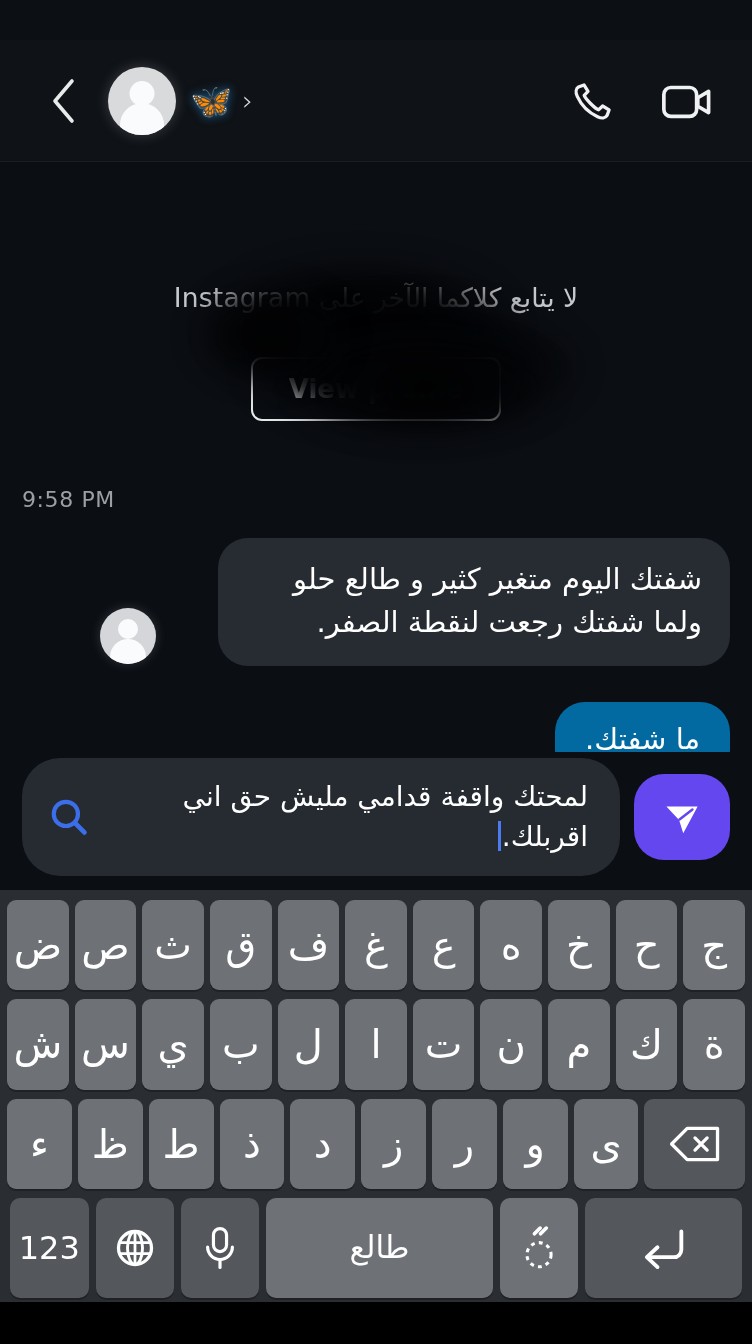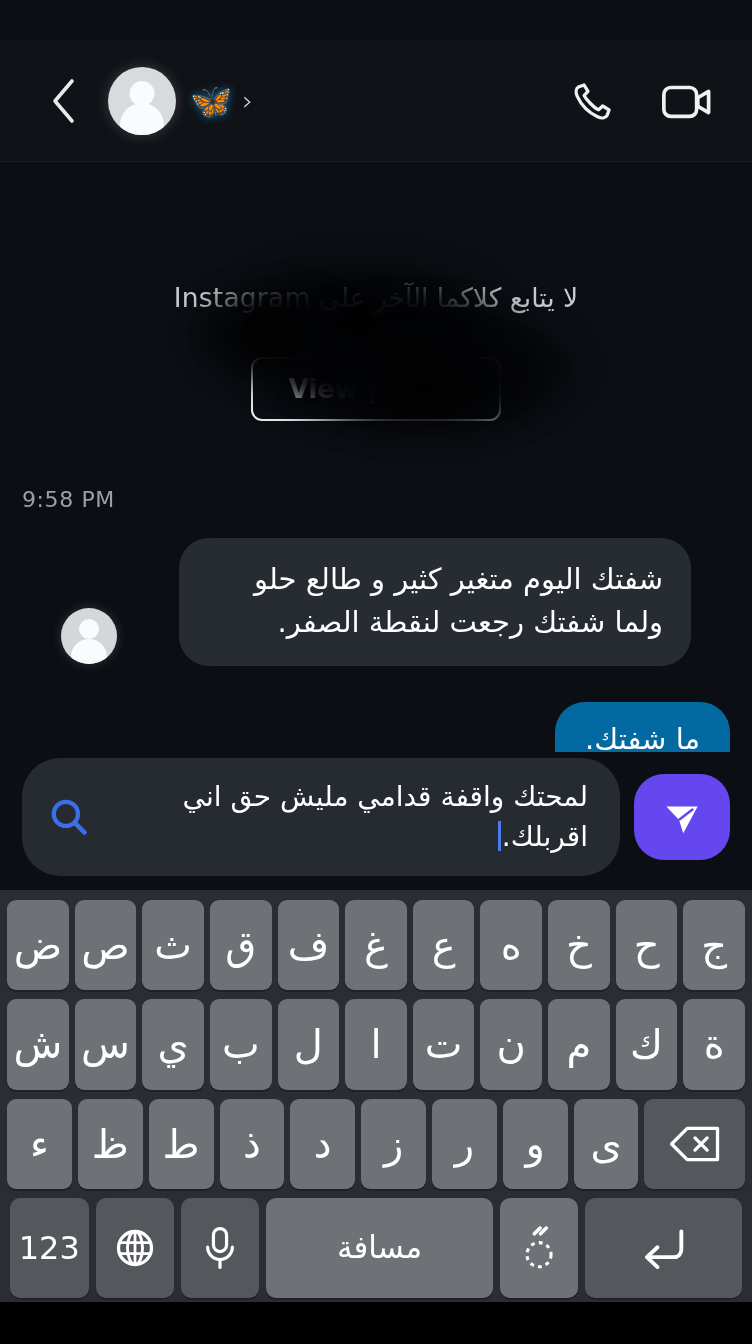--- a/index.html
+++ b/index.html
@@ -139,21 +139,21 @@
   }
   .msg-time {
     text-align: left;
     color: #9ba0a6;
     font-size: 22px;
     margin-top: 66px;
     letter-spacing: .6px;
   }
 
   .row { display: flex; align-items: flex-end; margin-top: 26px; }
-  .row.incoming { justify-content: center; gap: 48px; }
+  .row.incoming { justify-content: flex-end; gap: 48px; }
   .row.outgoing { justify-content: flex-end; margin-top: 36px; }
 
   .small-avatar {
     width: 56px; height: 56px; border-radius: 50%;
     background: #d4d6d9;
     position: relative; overflow: hidden;
     flex: 0 0 56px;
     margin-right: 14px; margin-bottom: 2px;
     box-shadow: 0 0 12px rgba(215,222,235,.18);
   }
@@ -423,21 +423,21 @@
           <path d="M3.3 9 H20.7 M3.3 15 H20.7 M12 3 V21" stroke="#ffffff" stroke-width="1.5"></path>
         </svg>
       </div>
       <div class="key dark k-mic">
         <svg width="40" height="46" viewBox="0 0 20 26">
           <rect x="6.3" y="2" width="7.4" height="13" rx="3.7" fill="none" stroke="#ffffff" stroke-width="1.8"></rect>
           <path d="M3 12.5 a7 7 0 0 0 14 0" fill="none" stroke="#ffffff" stroke-width="1.8" stroke-linecap="round"></path>
           <path d="M10 19.5 V24" stroke="#ffffff" stroke-width="1.8" stroke-linecap="round"></path>
         </svg>
       </div>
-      <div class="key k-space">مسافة</div>
+      <div class="key k-space">طالع</div>
       <div class="key k-diac">
         <svg width="46" height="50" viewBox="0 0 24 26">
           <circle cx="12" cy="16.5" r="6.3" fill="none" stroke="#ffffff" stroke-width="1.6" stroke-dasharray="2 2.2"></circle>
           <path d="M9.6 5.6 L12.6 2.6 M12.8 5.6 L15.8 2.6" stroke="#ffffff" stroke-width="1.9" stroke-linecap="round"></path>
         </svg>
       </div>
       <div class="key dark k-enter">
         <svg width="56" height="44" viewBox="0 0 30 24">
           <path d="M25 3 V13 a4 4 0 0 1 -4 4 H7" fill="none" stroke="#ffffff" stroke-width="2.1" stroke-linecap="round" stroke-linejoin="round"></path>
           <path d="M12 11.6 L6.2 17 L12 22.4" fill="none" stroke="#ffffff" stroke-width="2.1" stroke-linecap="round" stroke-linejoin="round"></path>

